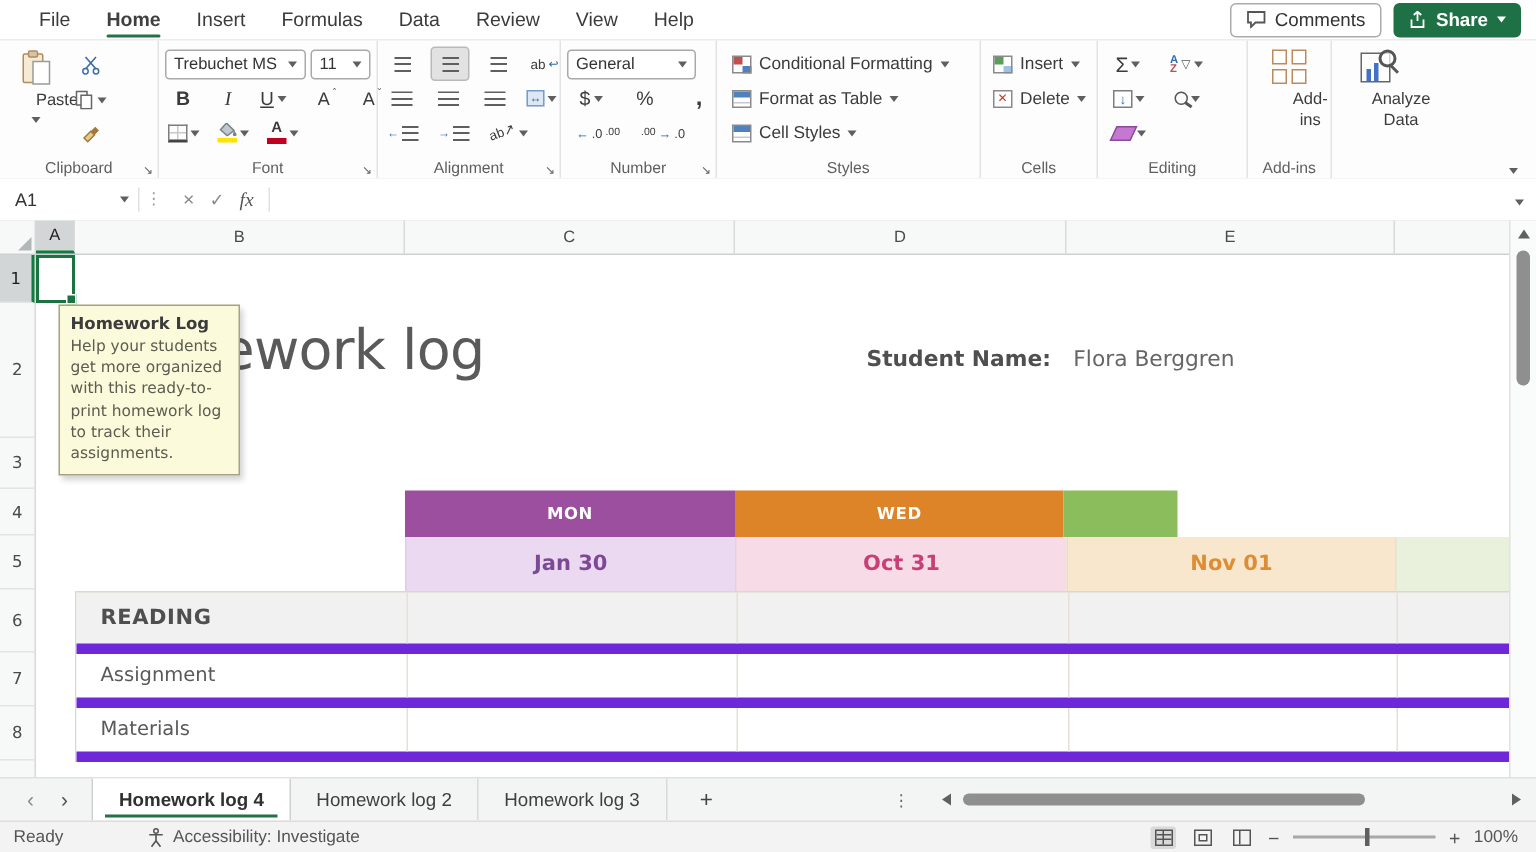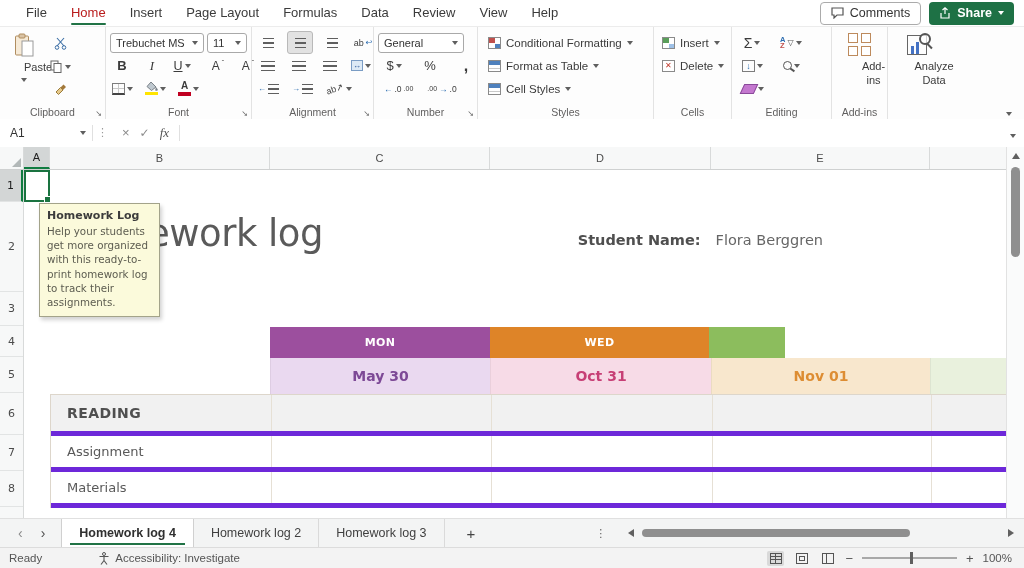--- a/index.html
+++ b/index.html
@@ -4,21 +4,21 @@
 <style>
   html,body{margin:0;padding:0;background:#e8e8e8;}
   #app{position:relative;width:1024px;height:568px;background:#fff;overflow:hidden;
        font-family:"Liberation Sans","DejaVu Sans",sans-serif;color:#444;-webkit-font-smoothing:antialiased;}
   .sheetfont{font-family:"DejaVu Sans","Liberation Sans",sans-serif;}
 
   
   .menubar{position:absolute;left:0;top:0;width:1024px;height:26px;background:#fff;display:flex;align-items:center;justify-content:space-between;}
   .mtabs{display:flex;align-items:center;gap:0;padding-left:14px;}
   .mtab{font-size:13px;color:#3b3b3b;padding:4px 12px 5px;cursor:default;white-space:nowrap;}
-  .mtab.active{font-weight:400;color:#b91c1c;position:relative;}
+  .mtab.active{font-weight:700;color:#404040;position:relative;}
   .mtab.active::after{content:"";position:absolute;left:12px;right:12px;bottom:0;height:2.5px;background:#217346;border-radius:2px;}
   .mright{display:flex;align-items:center;gap:8px;padding-right:10px;}
   .btn-comments{display:flex;align-items:center;gap:6px;border:1px solid #ababab;border-radius:4px;background:#fff;height:23px;padding:0 10px;font-size:12.5px;color:#333;}
   .btn-share{display:flex;align-items:center;gap:6px;border:none;border-radius:4px;background:#1e7145;height:23px;padding:0 10px;font-size:12.5px;color:#fff;font-weight:600;}
   .tri-dn{width:0;height:0;border-left:3.5px solid transparent;border-right:3.5px solid transparent;border-top:4px solid #5f5f5f;display:inline-block;}
   .btn-share .tri-dn{border-top-color:#fff;}
 
   
   .ribbon{position:absolute;left:0;top:26px;width:1024px;height:92px;background:#fdfdfd;border-top:1px solid #ececec;border-bottom:1px solid #d8d8d8;display:flex;}
   .rgroup{position:relative;height:100%;border-right:1px solid #e3e3e3;box-sizing:border-box;padding:4px 4px 14px;}
@@ -96,21 +96,21 @@
   .note .nt{font-size:11px;font-weight:700;color:#3c3c3c;margin-bottom:2px;}
   .note .nb{font-size:10.3px;color:#5c5c50;line-height:1.38;}
   .student{position:absolute;left:420px;top:62px;width:403px;display:flex;align-items:center;}
   .student .lab{flex:1;text-align:right;font-weight:700;font-size:14.5px;color:#4f4f4f;}
   .student .val{margin-left:15px;font-size:14.5px;color:#666;white-space:nowrap;}
   .dayrow{position:absolute;left:270px;top:157px;height:31px;display:flex;z-index:1;}
   .dayrow .dc{display:flex;align-items:center;justify-content:center;color:#fff;font-weight:700;font-size:11px;letter-spacing:.4px;}
   .daterow{position:absolute;left:270px;top:188px;height:36px;display:flex;}
   .daterow .dd{display:flex;align-items:center;justify-content:center;font-weight:700;font-size:14px;border-left:1px solid rgba(0,0,0,.05);box-sizing:border-box;}
   .trows{position:absolute;left:50px;top:224px;width:956px;border-left:1px solid #ddd6cb;box-sizing:border-box;}
-  .trow{display:flex;box-sizing:border-box;border-bottom:5px solid #6d28d9;background:#fff;}
+  .trow{display:flex;box-sizing:border-box;border-bottom:7px solid #6d28d9;background:#fff;}
   .trow.hdr{background:#f1f1f1;border-top:1px solid #ddd6cb;}
   .trow .lbl{width:220px;box-sizing:border-box;display:flex;align-items:center;padding-left:16px;font-size:13px;color:#595959;}
   .trow.hdr .lbl{font-weight:700;font-size:14px;color:#4f4f4f;letter-spacing:.4px;}
   .trow .c{box-sizing:border-box;border-left:1px solid #e6e0d5;}
   .vscroll{position:absolute;right:0;top:147px;width:18px;height:371px;background:#fafbfb;border-left:1px solid #e2e2e2;box-sizing:border-box;}
   .vscroll .up{position:absolute;left:5px;top:6px;width:0;height:0;border-left:4px solid transparent;border-right:4px solid transparent;border-bottom:6px solid #606060;}
   .vscroll .thumb{position:absolute;left:3.5px;top:20px;width:9px;height:90px;background:#8f8f8f;border-radius:5px;}
 
   
   .tabsbar{position:absolute;left:0;top:518px;width:1024px;height:29px;background:#f3f4f4;border-top:1px solid #e0e0e0;display:flex;align-items:stretch;box-sizing:border-box;}
@@ -145,21 +145,20 @@
 </head>
 <body>
 
 <div id="app">
 
   <div class="menubar">
     <div class="mtabs">
       <span class="mtab">File</span>
       <span class="mtab active">Home</span>
       <span class="mtab">Insert</span>
-      <span class="mtab">Page Layout</span>
       <span class="mtab">Formulas</span>
       <span class="mtab">Data</span>
       <span class="mtab">Review</span>
       <span class="mtab">View</span>
       <span class="mtab">Help</span>
     </div>
     <div class="mright">
       <button class="btn-comments">
         <svg width="13" height="12" viewBox="0 0 13 12">
             <path d="M1 1 h11 v7 h-6 l-3 3 v-3 h-2 z" fill="none" stroke="#555" stroke-width="1.2"></path>
@@ -490,21 +489,21 @@
       <span class="val">Flora Berggren</span>
     </div>
 
     <div class="dayrow">
       <div class="dc" style="width:220px;background:#9c4f9e;">MON</div>
       <div class="dc" style="width:219px;background:#de8428;">WED</div>
       <div class="dc" style="width:76px;background:#8cbd5d;"></div>
     </div>
 
     <div class="daterow">
-      <div class="dd" style="width:220px;background:#ead9f0;color:#7d4996;">May 30</div>
+      <div class="dd" style="width:220px;background:#ead9f0;color:#7d4996;">Jan 30</div>
       <div class="dd" style="width:221px;background:#f7dbe7;color:#c73f76;">Oct 31</div>
       <div class="dd" style="width:219px;background:#f8e7cd;color:#dd8d33;">Nov 01</div>
       <div class="dd" style="width:76px;background:#e9f1dd;"></div>
     </div>
 
     <div class="trows">
       <div class="trow hdr" style="height:42px">
         <div class="lbl">READING</div>
         <div class="c" style="width:220px"></div>
         <div class="c" style="width:221px"></div>

